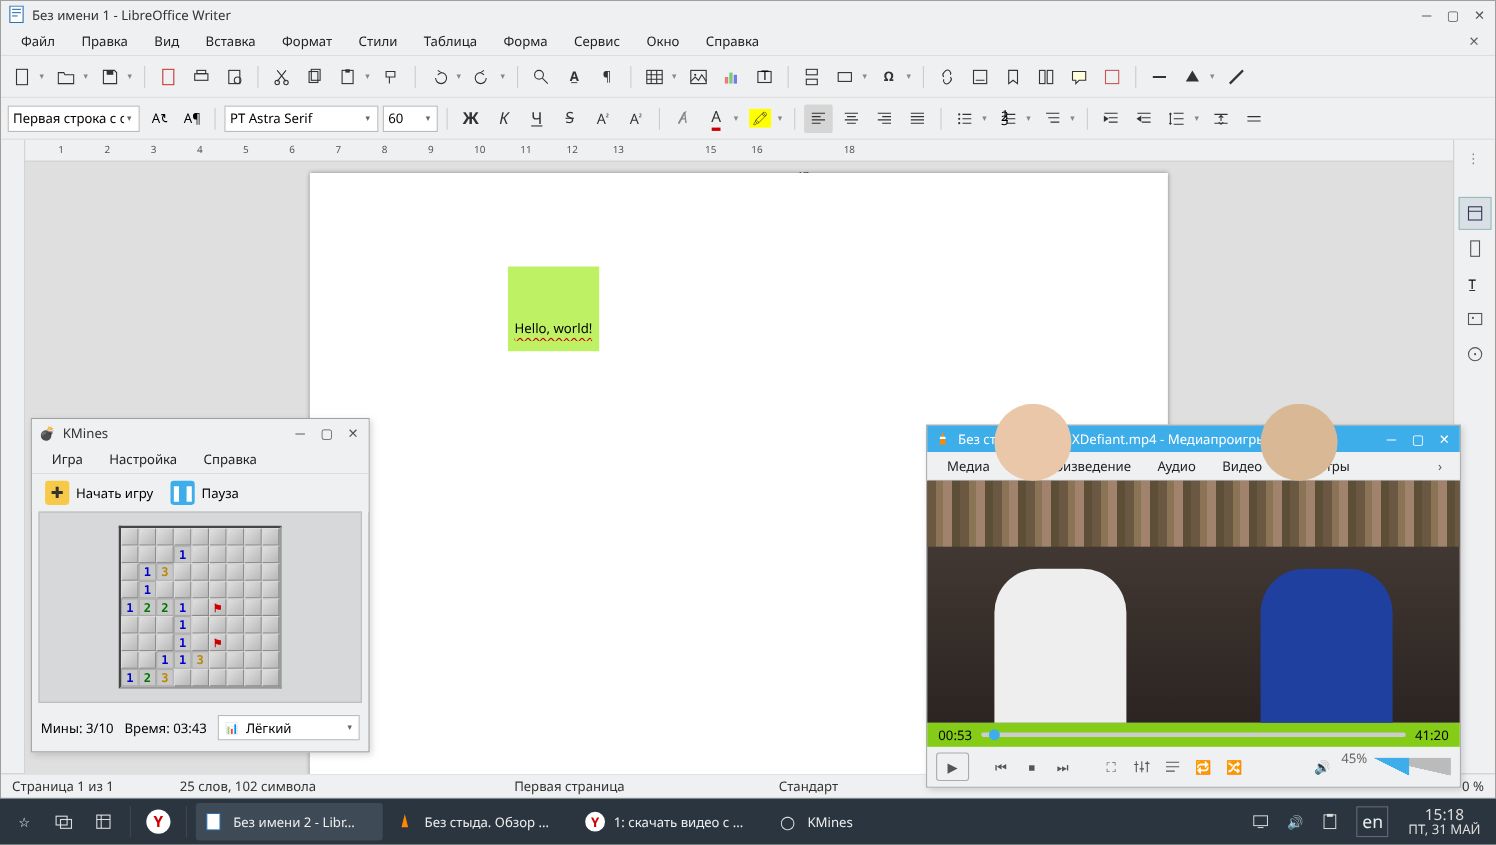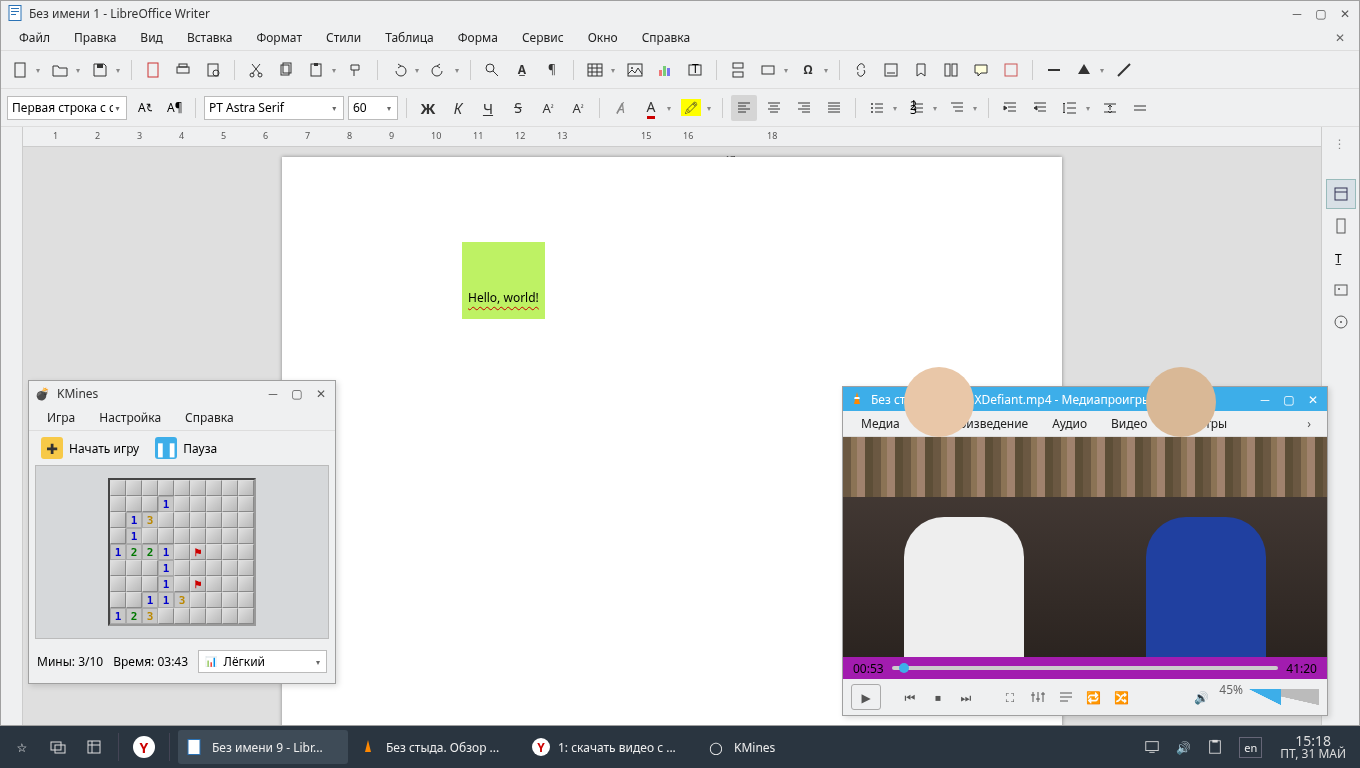--- a/index.html
+++ b/index.html
@@ -53,37 +53,37 @@
 .vlc{left:842px;top:386px;width:486px;height:330px;z-index:10}
 .vlc .titlebar{background:#3daee9;color:#fff}
 .vlc .titlebar .wbtn{color:#fff}
 .vlc .video{flex:1;background:linear-gradient(180deg,#4a3f3a,#2b2420);position:relative;min-height:200px}
 .vlc .sits{display:flex;height:100%}
 .vlc .person{flex:1;display:flex;align-items:flex-end;justify-content:center}
 .vlc .head{width:70px;height:70px;background:#e9c7a8;border-radius:50%;position:relative;top:-80px}
 .vlc .body1{width:120px;height:140px;background:#eee;border-radius:40px 40px 0 0}
 .vlc .body2{width:120px;height:140px;background:#2040a0;border-radius:40px 40px 0 0}
 .vlc .bookshelf{position:absolute;top:0;left:0;right:0;height:60px;background:repeating-linear-gradient(90deg,#6b5842 0 8px,#8b7355 8px 14px,#a0826d 14px 22px,#5d4e37 22px 30px)}
-.vlc .timebar{height:22px;display:flex;align-items:center;padding:0 10px;gap:8px;background:#a21caf;font-size:11px}
+.vlc .timebar{height:22px;display:flex;align-items:center;padding:0 10px;gap:8px;background:#84cc16;font-size:11px}
 .vlc .track{flex:1;height:4px;background:#ccc;position:relative;border-radius:2px}
 .vlc .thumb{position:absolute;left:2%;top:-3px;width:10px;height:10px;background:#3daee9;border-radius:50%}
 .vlc .controls{height:36px;display:flex;align-items:center;padding:0 8px;gap:6px;background:#eff0f1}
 .vlc .cbtn{width:22px;height:22px;display:flex;align-items:center;justify-content:center;color:#555;cursor:pointer}
 .vlc .play{width:30px;height:26px;border:1px solid #aaa;border-radius:3px}
 .vlc .vol{display:flex;align-items:center;gap:6px;margin-left:auto;font-size:10px;color:#666}
 .vlc .volt{width:70px;height:16px;background:linear-gradient(to top right,transparent 49%,#bbb 50%);position:relative}
 .vlc .volf{position:absolute;left:0;top:0;bottom:0;width:45%;background:linear-gradient(to top right,transparent 49%,#3daee9 50%)}
 
 .taskbar{position:absolute;left:0;right:0;bottom:0;height:42px;background:#2a3540;display:flex;align-items:center;padding:0 6px;gap:4px;color:#ddd}
 .taskbar .tkbtn{height:34px;display:flex;align-items:center;padding:0 6px;cursor:pointer;border-radius:3px;gap:8px;font-size:12px;color:#eee}
 .taskbar .tkicon{width:20px;height:20px;display:flex;align-items:center;justify-content:center}
 .taskbar .tkactive{background:#3e4b57}
 .taskbar .sep{width:1px;height:28px;background:#445;margin:0 4px}
 .taskbar .clock{text-align:center;font-size:11px;line-height:13px;padding:0 8px}
-.taskbar .lang{border:1px solid #667;padding:2px 4px;font-size:11px}
+.taskbar .lang{border:1px solid #667;padding:2px 4px;font-size:16px}
 svg{width:16px;height:16px}
 .menubar .mclose{margin-left:auto;padding:4px 8px;color:#666;cursor:pointer}
 </style>
 </head>
 <body>
 
 <div class="window" style="left:0;top:0;width:1360px;height:726px">
   <div class="titlebar">
     <span class="ticon">
         <svg viewBox="0 0 16 16">
@@ -469,20 +469,27 @@
           </svg>
         </div>
       <div class="sicon">
           <svg viewBox="0 0 16 16">
             <circle cx="8" cy="8" r="6" stroke="#555" fill="none"></circle>
             <circle cx="8" cy="8" r="1" fill="#555"></circle>
           </svg>
         </div>
     </div>
   </div>
+  <div class="statusbar">
+    <span>Страница 1 из 1</span>
+    <span>25 слов, 102 символа</span>
+    <span style="margin-left:120px">Первая страница</span>
+    <span style="margin-left:80px">Стандарт</span>
+    <span style="margin-left:auto">0 %</span>
+  </div>
 </div>
 
 <div class="window km">
   <div class="titlebar">
     <span class="ticon">💣</span>
     <span class="ttext">KMines</span>
     <span class="wbtns">
       <span class="wbtn">─</span>
       <span class="wbtn">▢</span>
       <span class="wbtn">✕</span>
@@ -704,21 +711,21 @@
   <div class="tkbtn">
       <span class="tkicon" style="width:22px;height:22px;background:#fff;border-radius:50%;color:#c00;font-size:14px;font-weight:bold">Y</span>
     </div>
   <div class="sep"></div>
   <div class="tkbtn tkactive" style="width:170px">
     <span class="tkicon">
         <svg viewBox="0 0 16 16">
           <rect width="12" height="15" x="2" y="0.5" fill="#fff" stroke="#2a72b5"></rect>
         </svg>
       </span>
-    <span>Без имени 9 - Libr...</span>
+    <span>Без имени 2 - Libr...</span>
   </div>
   <div class="tkbtn" style="width:170px">
     <span class="tkicon">
         <svg viewBox="0 0 16 16">
           <path d="M8 1l3 12H5z" fill="#f80"></path>
         </svg>
       </span>
     <span>Без стыда. Обзор ...</span>
   </div>
   <div class="tkbtn" style="width:170px">

